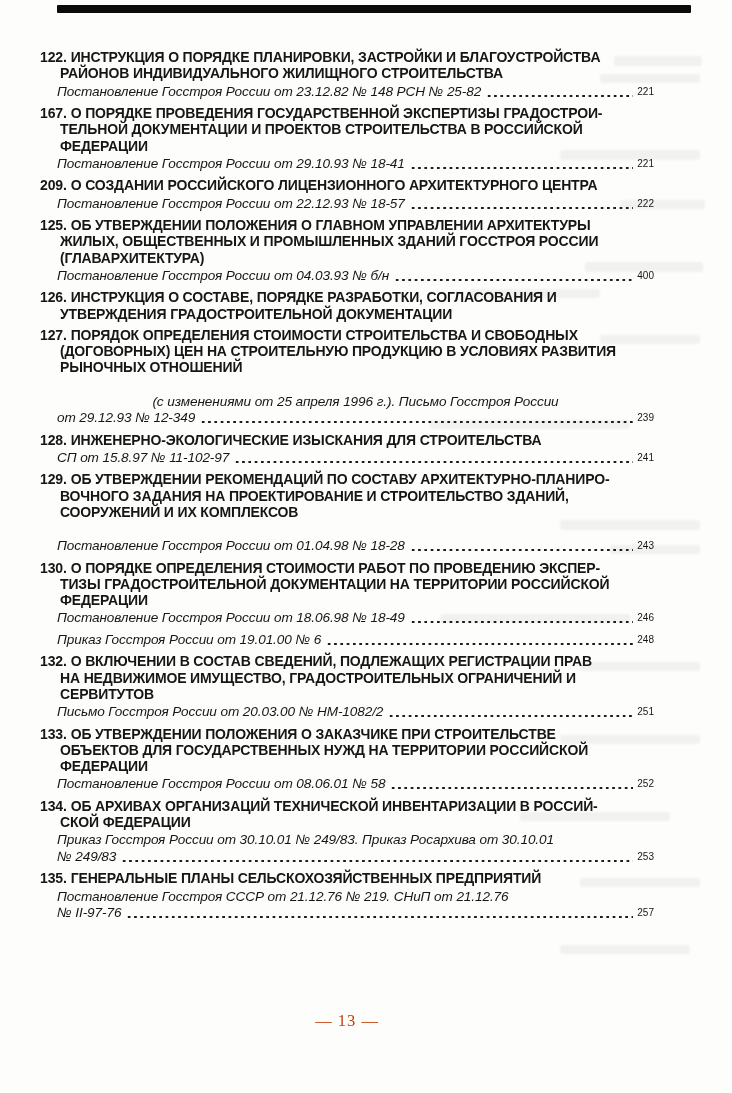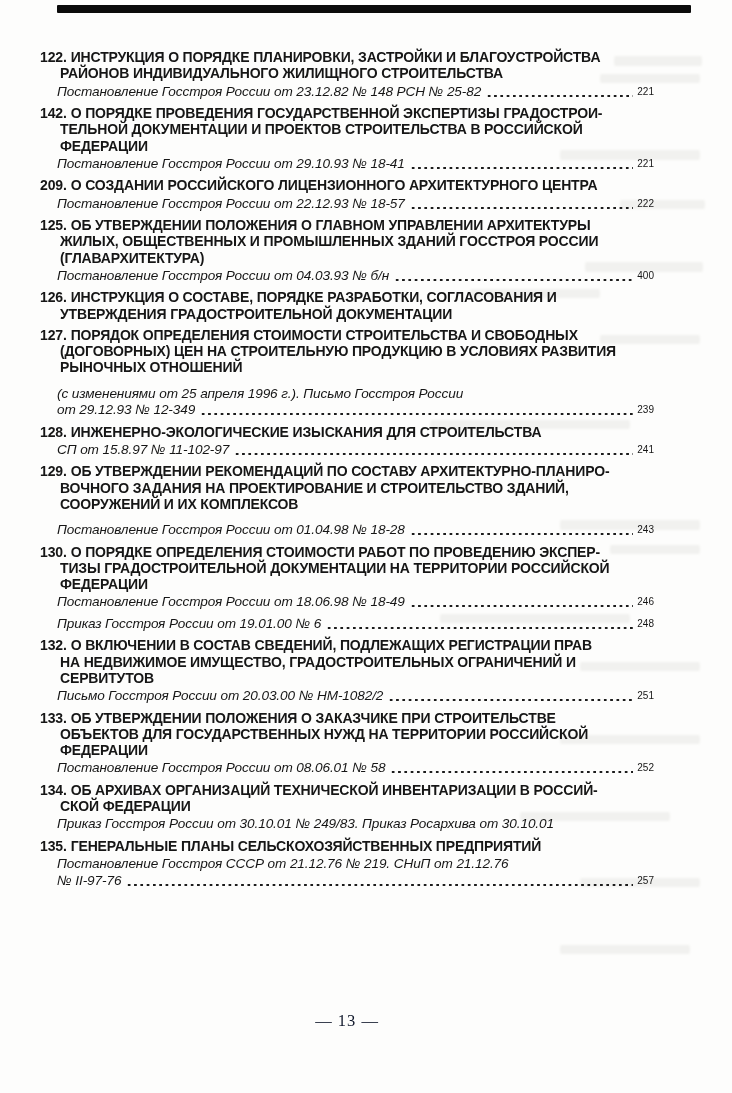--- a/index.html
+++ b/index.html
@@ -27,42 +27,42 @@
   .entry{margin-bottom:5px;}
   .entry-title{
     font-weight:bold;
     font-size:14px;line-height:16.3px;
     letter-spacing:-0.15px;
     padding-left:20px;text-indent:-20px;
   }
   .num{margin-right:4px;}
   .title-text{white-space:pre-line;}
   .refs{padding-left:17px;margin-top:2px;}
-  .refs.gap-before{margin-top:10px;}
+  .refs.gap-before{margin-top:18px;text-align:center;}
   .ref-line{
     font-style:italic;
     font-size:13.6px;line-height:16.4px;
     letter-spacing:-0.1px;
   }
   .ref-last{display:flex;align-items:flex-end;}
   .ref-text{white-space:nowrap;}
   .leader{
     flex:1 1 auto;min-width:14px;height:4px;
     margin:0 4px 2.5px 5px;
     background-image:radial-gradient(circle,#1c1c1c 1.05px,rgba(0,0,0,0) 1.35px);
     background-size:6.3px 4px;
     background-position:0 50%;
     background-repeat:repeat-x;
   }
   .page-num{font-style:normal;font-size:10px;letter-spacing:0;}
   .footer{
     position:absolute;left:40px;top:1011px;width:614px;
     text-align:center;
     font-family:"Liberation Serif",serif;
-    font-size:16.5px;letter-spacing:1px;color:#0f172a;
+    font-size:16.5px;letter-spacing:1px;color:#c2410c;
   }
 </style>
 </head>
 <body>
 
 <div class="page">
 
   <div class="top-bar"></div>
 
   <div class="ghost" style="left:614px;top:56px;width:88px;height:10px;"></div>
@@ -89,21 +89,21 @@
     <div class="refs">
           <div class="ref-line ref-last">
             <span class="ref-text">Постановление Госстроя России от 23.12.82 № 148 РСН № 25-82</span>
             <span class="leader"></span>
             <span class="page-num">221</span>
           </div>
         </div>
   </div>
 
   <div class="entry">
-    <div class="entry-title"><span class="num">142.</span><span class="title-text">О ПОРЯДКЕ ПРОВЕДЕНИЯ ГОСУДАРСТВЕННОЙ ЭКСПЕРТИЗЫ ГРАДОСТРОИ-
+    <div class="entry-title"><span class="num">167.</span><span class="title-text">О ПОРЯДКЕ ПРОВЕДЕНИЯ ГОСУДАРСТВЕННОЙ ЭКСПЕРТИЗЫ ГРАДОСТРОИ-
 ТЕЛЬНОЙ ДОКУМЕНТАЦИИ И ПРОЕКТОВ СТРОИТЕЛЬСТВА В РОССИЙСКОЙ
 ФЕДЕРАЦИИ</span></div>
     <div class="refs">
           <div class="ref-line ref-last">
             <span class="ref-text">Постановление Госстроя России от 29.10.93 № 18-41</span>
             <span class="leader"></span>
             <span class="page-num">221</span>
           </div>
         </div>
   </div>
@@ -222,20 +222,25 @@
             <span class="page-num">252</span>
           </div>
         </div>
   </div>
 
   <div class="entry">
     <div class="entry-title"><span class="num">134.</span><span class="title-text">ОБ АРХИВАХ ОРГАНИЗАЦИЙ ТЕХНИЧЕСКОЙ ИНВЕНТАРИЗАЦИИ В РОССИЙ-
 СКОЙ ФЕДЕРАЦИИ</span></div>
     <div class="refs">
           <div class="ref-line">Приказ Госстроя России от 30.10.01 № 249/83. Приказ Росархива от 30.10.01</div>
+          <div class="ref-line ref-last">
+            <span class="ref-text">№ 249/83</span>
+            <span class="leader"></span>
+            <span class="page-num">253</span>
+          </div>
         </div>
   </div>
 
   <div class="entry">
     <div class="entry-title"><span class="num">135.</span><span class="title-text">ГЕНЕРАЛЬНЫЕ ПЛАНЫ СЕЛЬСКОХОЗЯЙСТВЕННЫХ ПРЕДПРИЯТИЙ</span></div>
     <div class="refs">
           <div class="ref-line">Постановление Госстроя СССР от 21.12.76 № 219. СНиП от 21.12.76</div>
           <div class="ref-line ref-last">
             <span class="ref-text">№ II-97-76</span>
             <span class="leader"></span>

